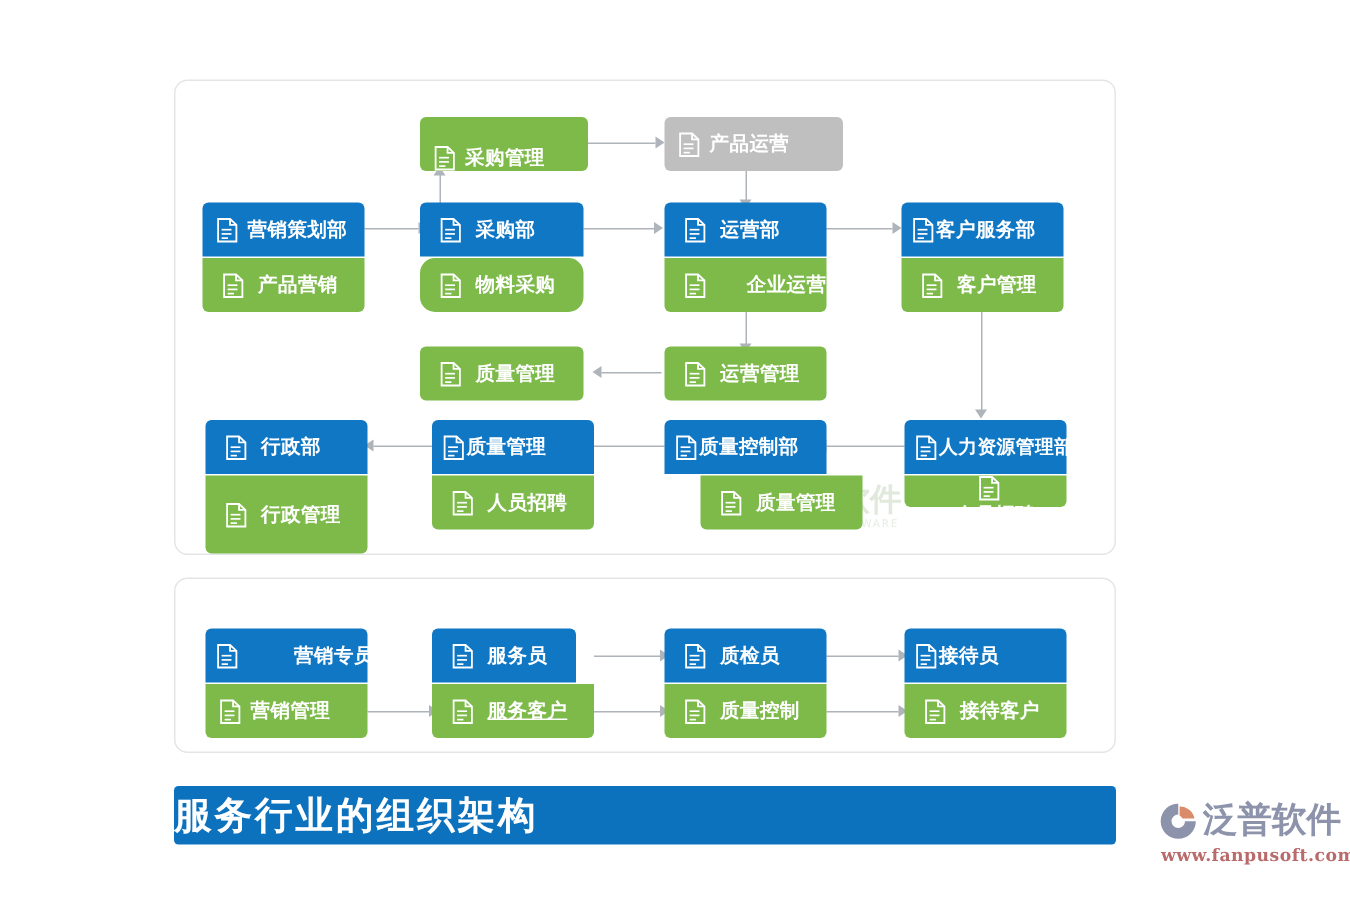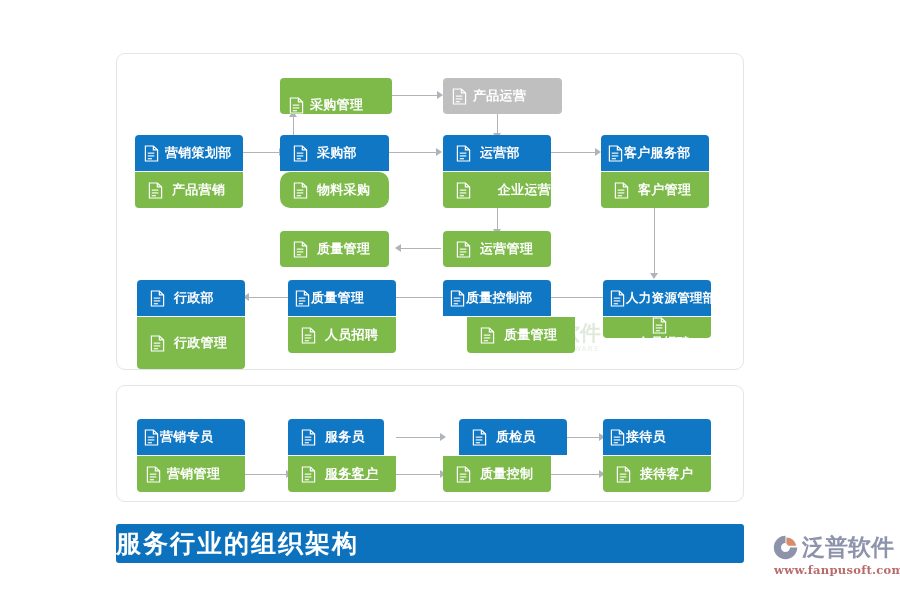--- a/index.html
+++ b/index.html
@@ -454,21 +454,21 @@
 
 <div class="conn h" style="left:551px; top:474px; width:48px;"></div>
 <div class="arrow right" style="left:599px; top:470px;"></div>
 
 <div class="conn h" style="left:396px; top:437px; width:44px;"></div>
 <div class="arrow right" style="left:440px; top:433px;"></div>
 
 <div class="conn h" style="left:551px; top:437px; width:48px;"></div>
 <div class="arrow right" style="left:599px; top:433px;"></div>
 
-<div class="node blue stack-top tight" style="left:137px; top:419px; width:108px; height:36px;">
+<div class="node blue stack-top tight" style="left:137px; top:419px; width:108px; height:36px;gap:36px;">
   <svg class="ic" viewBox="0 0 16 18">
     <path d="M1.5 1 H10 L14.5 5.2 V17 H1.5 Z" fill="none" stroke="#ffffff" stroke-width="1.3"></path>
     <path d="M10 1 V5.2 H14.5" fill="none" stroke="#ffffff" stroke-width="1.3"></path>
     <rect x="4" y="8" width="7" height="1.2" fill="#ffffff"></rect>
     <rect x="4" y="11" width="7" height="1.2" fill="#ffffff"></rect>
     <rect x="4" y="14" width="4.5" height="1.2" fill="#ffffff"></rect>
   </svg>
   <span>营销专员</span>
 </div>
 
@@ -498,21 +498,21 @@
   <svg class="ic" viewBox="0 0 16 18">
     <path d="M1.5 1 H10 L14.5 5.2 V17 H1.5 Z" fill="none" stroke="#ffffff" stroke-width="1.3"></path>
     <path d="M10 1 V5.2 H14.5" fill="none" stroke="#ffffff" stroke-width="1.3"></path>
     <rect x="4" y="8" width="7" height="1.2" fill="#ffffff"></rect>
     <rect x="4" y="11" width="7" height="1.2" fill="#ffffff"></rect>
     <rect x="4" y="14" width="4.5" height="1.2" fill="#ffffff"></rect>
   </svg>
   <span>服务客户</span>
 </div>
 
-<div class="node blue stack-top wide" style="left:443px; top:419px; width:108px; height:36px;margin-left:16px;">
+<div class="node blue stack-top wide" style="left:443px; top:419px; width:108px; height:36px;">
   <svg class="ic" viewBox="0 0 16 18">
     <path d="M1.5 1 H10 L14.5 5.2 V17 H1.5 Z" fill="none" stroke="#ffffff" stroke-width="1.3"></path>
     <path d="M10 1 V5.2 H14.5" fill="none" stroke="#ffffff" stroke-width="1.3"></path>
     <rect x="4" y="8" width="7" height="1.2" fill="#ffffff"></rect>
     <rect x="4" y="11" width="7" height="1.2" fill="#ffffff"></rect>
     <rect x="4" y="14" width="4.5" height="1.2" fill="#ffffff"></rect>
   </svg>
   <span>质检员</span>
 </div>
 

